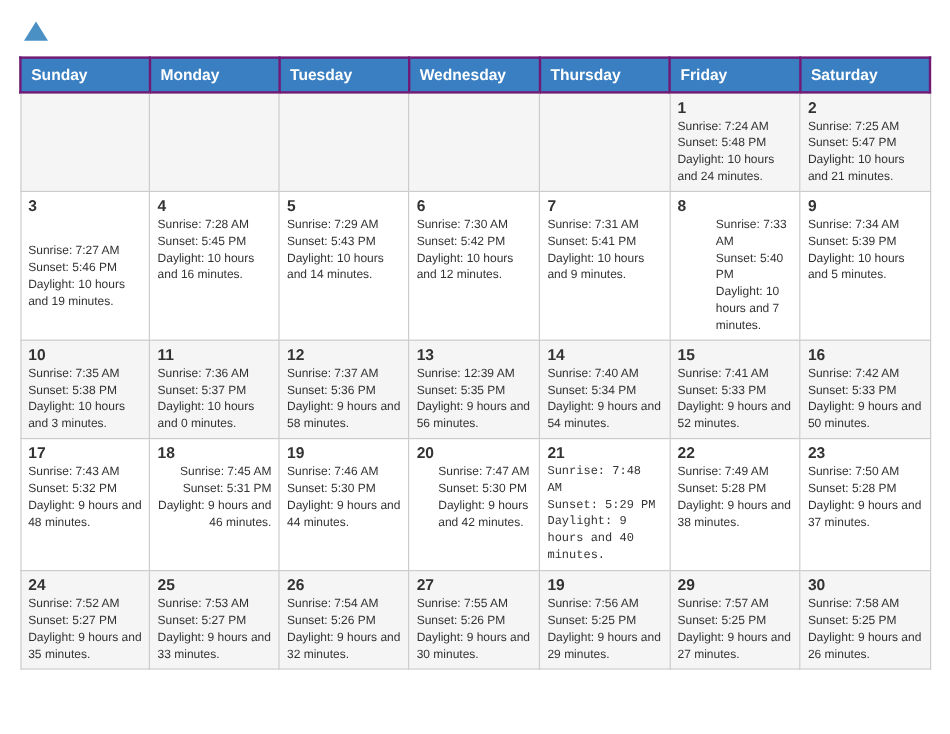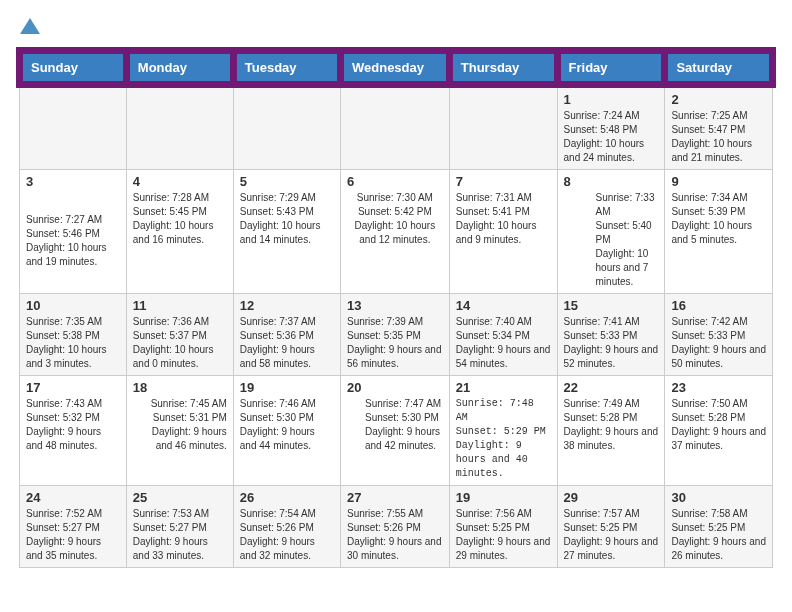--- a/index.html
+++ b/index.html
@@ -51,21 +51,21 @@
       border-collapse: collapse;
       font-size: 11px;
     }
     .calendar th {
       background-color: #3a7fc1;
       color: #fff;
       text-align: left;
       padding: 6px 8px;
       font-size: 13px;
       font-weight: bold;
-      border: 7px solid #701a75;
+      border: 2px solid #701a75;
     }
     .calendar td {
       vertical-align: top;
       padding: 4px 6px;
       border: 1px solid #ccc;
       width: 110px;
       min-height: 80px;
       background: #fff;
     }
     .calendar tr:nth-child(odd) td {
@@ -162,21 +162,21 @@
 Daylight: 10 hours and 16 minutes.</div>
         </td>
         <td>
           <span class="day-number">5</span>
           <div class="day-info" style="white-space: pre-line;">Sunrise: 7:29 AM
 Sunset: 5:43 PM
 Daylight: 10 hours and 14 minutes.</div>
         </td>
         <td>
           <span class="day-number">6</span>
-          <div class="day-info" style="white-space: pre-line; text-align: center;">Sunrise: 7:30 AM
+          <div class="day-info" style="white-space: pre-line;">Sunrise: 7:30 AM
 Sunset: 5:42 PM
 Daylight: 10 hours and 12 minutes.</div>
         </td>
         <td>
           <span class="day-number">7</span>
           <div class="day-info" style="white-space: pre-line;">Sunrise: 7:31 AM
 Sunset: 5:41 PM
 Daylight: 10 hours and 9 minutes.</div>
         </td>
         <td>
@@ -206,21 +206,21 @@
 Daylight: 10 hours and 0 minutes.</div>
         </td>
         <td>
           <span class="day-number">12</span>
           <div class="day-info" style="white-space: pre-line;">Sunrise: 7:37 AM
 Sunset: 5:36 PM
 Daylight: 9 hours and 58 minutes.</div>
         </td>
         <td>
           <span class="day-number">13</span>
-          <div class="day-info" style="white-space: pre-line;">Sunrise: 7:39 AM
+          <div class="day-info" style="white-space: pre-line;">Sunrise: 12:39 AM
 Sunset: 5:35 PM
 Daylight: 9 hours and 56 minutes.</div>
         </td>
         <td>
           <span class="day-number">14</span>
           <div class="day-info" style="white-space: pre-line;">Sunrise: 7:40 AM
 Sunset: 5:34 PM
 Daylight: 9 hours and 54 minutes.</div>
         </td>
         <td>

